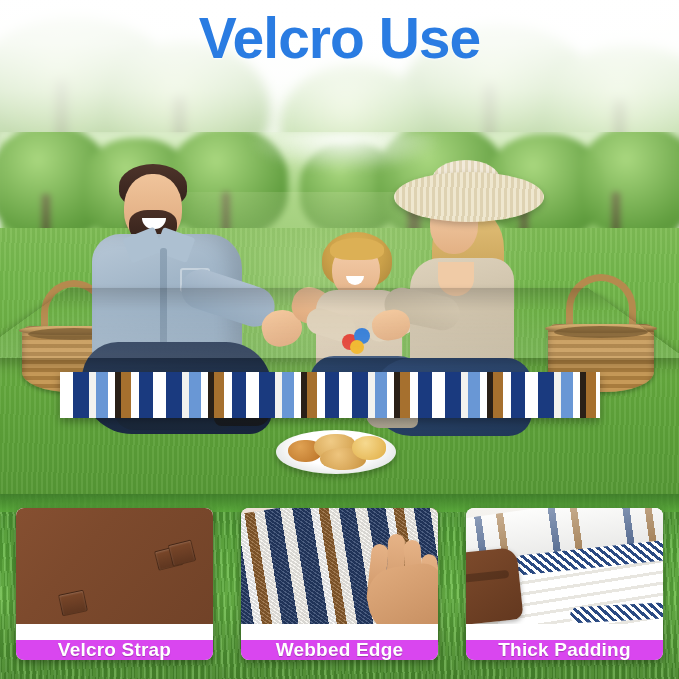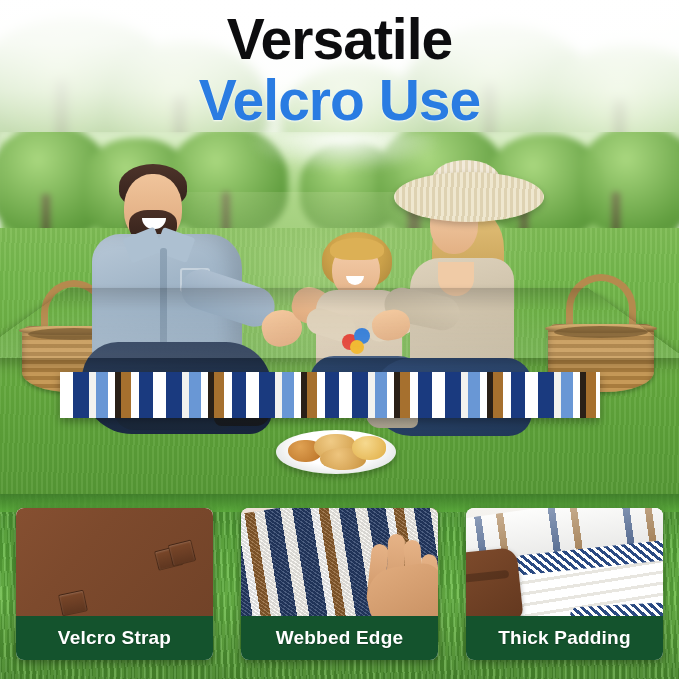--- a/index.html
+++ b/index.html
@@ -386,22 +386,22 @@
   }
 
   .panel{
     position:absolute; top:14px; height:152px;
     border-radius:8px; overflow:hidden;
     box-shadow:0 3px 9px rgba(0,0,0,.35);
     background:#fff;
   }
   .panel .photo{ position:absolute; left:0; top:0; right:0; bottom:36px; overflow:hidden; }
   .panel .caption{
-    position:absolute; left:0; right:0; bottom:0; height:44px;
-    background:#14532d;
+    position:absolute; left:0; right:0; bottom:0; height:20px;
+    background:#d946ef;
     color:#ffffff;
     font-size:19px; font-weight:bold;
     display:flex; align-items:center; justify-content:center;
     letter-spacing:.2px;
     text-shadow:0 1px 1px rgba(0,0,0,.25);
   }
 
   
   #panel1{ left:16px; width:197px; }
   #p1-bg{ position:absolute; inset:0; background:linear-gradient(180deg,#f3efe9,#e3ddd4); }
@@ -538,21 +538,20 @@
         <div class="trunk" style="left:78px;  height:120px;"></div>
         <div class="trunk" style="left:196px; height:104px;"></div>
         <div class="trunk" style="left:506px; height:116px;"></div>
         <div class="trunk" style="left:636px; height:100px;"></div>
       </div>
     </div>
 
     <div class="haze"></div>
 
     <div id="title-block">
-      <span class="title-line1">Versatile</span>
       <span class="title-line2">Velcro Use</span>
     </div>
   </div>
 
   <div id="scene">
 
     <div class="far">
       <div class="tree" style="left:-10px; top:-6px; width:120px; height:112px;"></div>
       <div class="tree" style="left:82px;  top:6px;  width:110px; height:100px;"></div>
       <div class="tree" style="left:168px; top:-4px; width:120px; height:108px;"></div>

